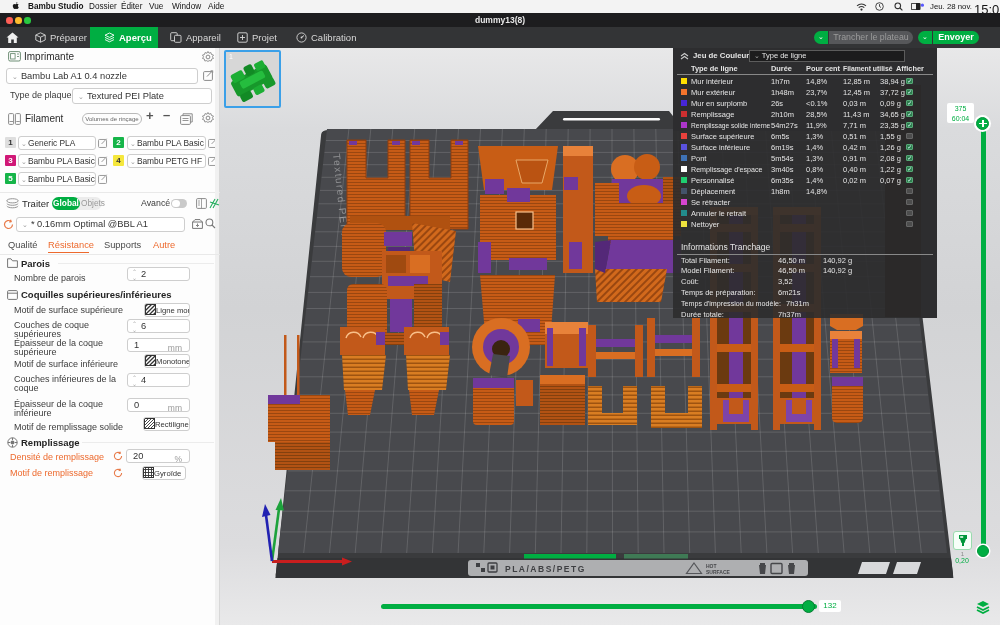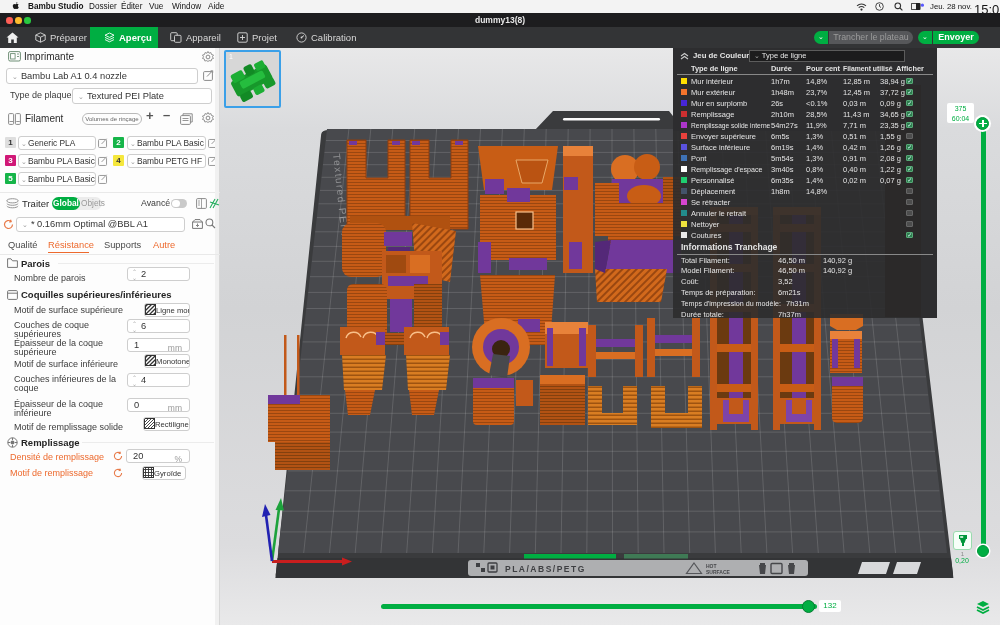--- a/index.html
+++ b/index.html
@@ -586,21 +586,21 @@
           <span class="sq" style="background:#ac35cb"></span>
           <span class="c1" style="transform:scaleX(0.88);transform-origin:0 0">Remplissage solide interne</span>
           <span class="c2">54m27s</span>
           <span class="c3">11,9%</span>
           <span class="c4">7,71 m</span>
           <span class="c5">23,35 g</span>
           <span class="cb on"></span>
         </div>
       <div class="r" style="top:82.5px;width:264px">
           <span class="sq" style="background:#e8413c"></span>
-          <span class="c1">Envoyer supérieure</span>
+          <span class="c1">Surface supérieure</span>
           <span class="c2">6m5s</span>
           <span class="c3">1,3%</span>
           <span class="c4">0,51 m</span>
           <span class="c5">1,55 g</span>
           <span class="cb"></span>
         </div>
       <div class="r" style="top:93.5px;width:264px">
           <span class="sq" style="background:#5a52de"></span>
           <span class="c1">Surface inférieure</span>
           <span class="c2">6m19s</span>
@@ -651,26 +651,21 @@
       <div class="r" style="top:159.5px;width:264px">
           <span class="sq" style="background:#228c8c"></span>
           <span class="c1">Annuler le retrait</span>
           <span class="cb"></span>
         </div>
       <div class="r" style="top:170.5px;width:264px">
           <span class="sq" style="background:#eee33e"></span>
           <span class="c1">Nettoyer</span>
           <span class="cb"></span>
         </div>
-      <div class="r" style="top:181.5px;width:264px">
-          <span class="sq" style="background:#e9e9e9"></span>
-          <span class="c1">Coutures</span>
-          <span class="cb on"></span>
-        </div>
-      <div class="abs" style="left:8px;top:194px;font-weight:bold;font-size:8.5px">Informations Tranchage</div>
+      <div class="abs" style="left:8px;top:194px;font-weight:normal;font-size:8.5px">Informations Tranchage</div>
       <div class="abs" style="left:4px;top:206px;width:256px;height:1px;background:#888"></div>
       <div class="r" style="top:206.5px">
           <span class="c1" style="position:absolute;left:8px">Total Filament:</span>
           <span style="position:absolute;left:105px">46,50 m</span>
           <span style="position:absolute;left:150px">140,92 g</span>
         </div>
       <div class="r" style="top:217.3px">
           <span style="position:absolute;left:8px">Model Filament:</span>
           <span style="position:absolute;left:105px">46,50 m</span>
           <span style="position:absolute;left:150px">140,92 g</span>

